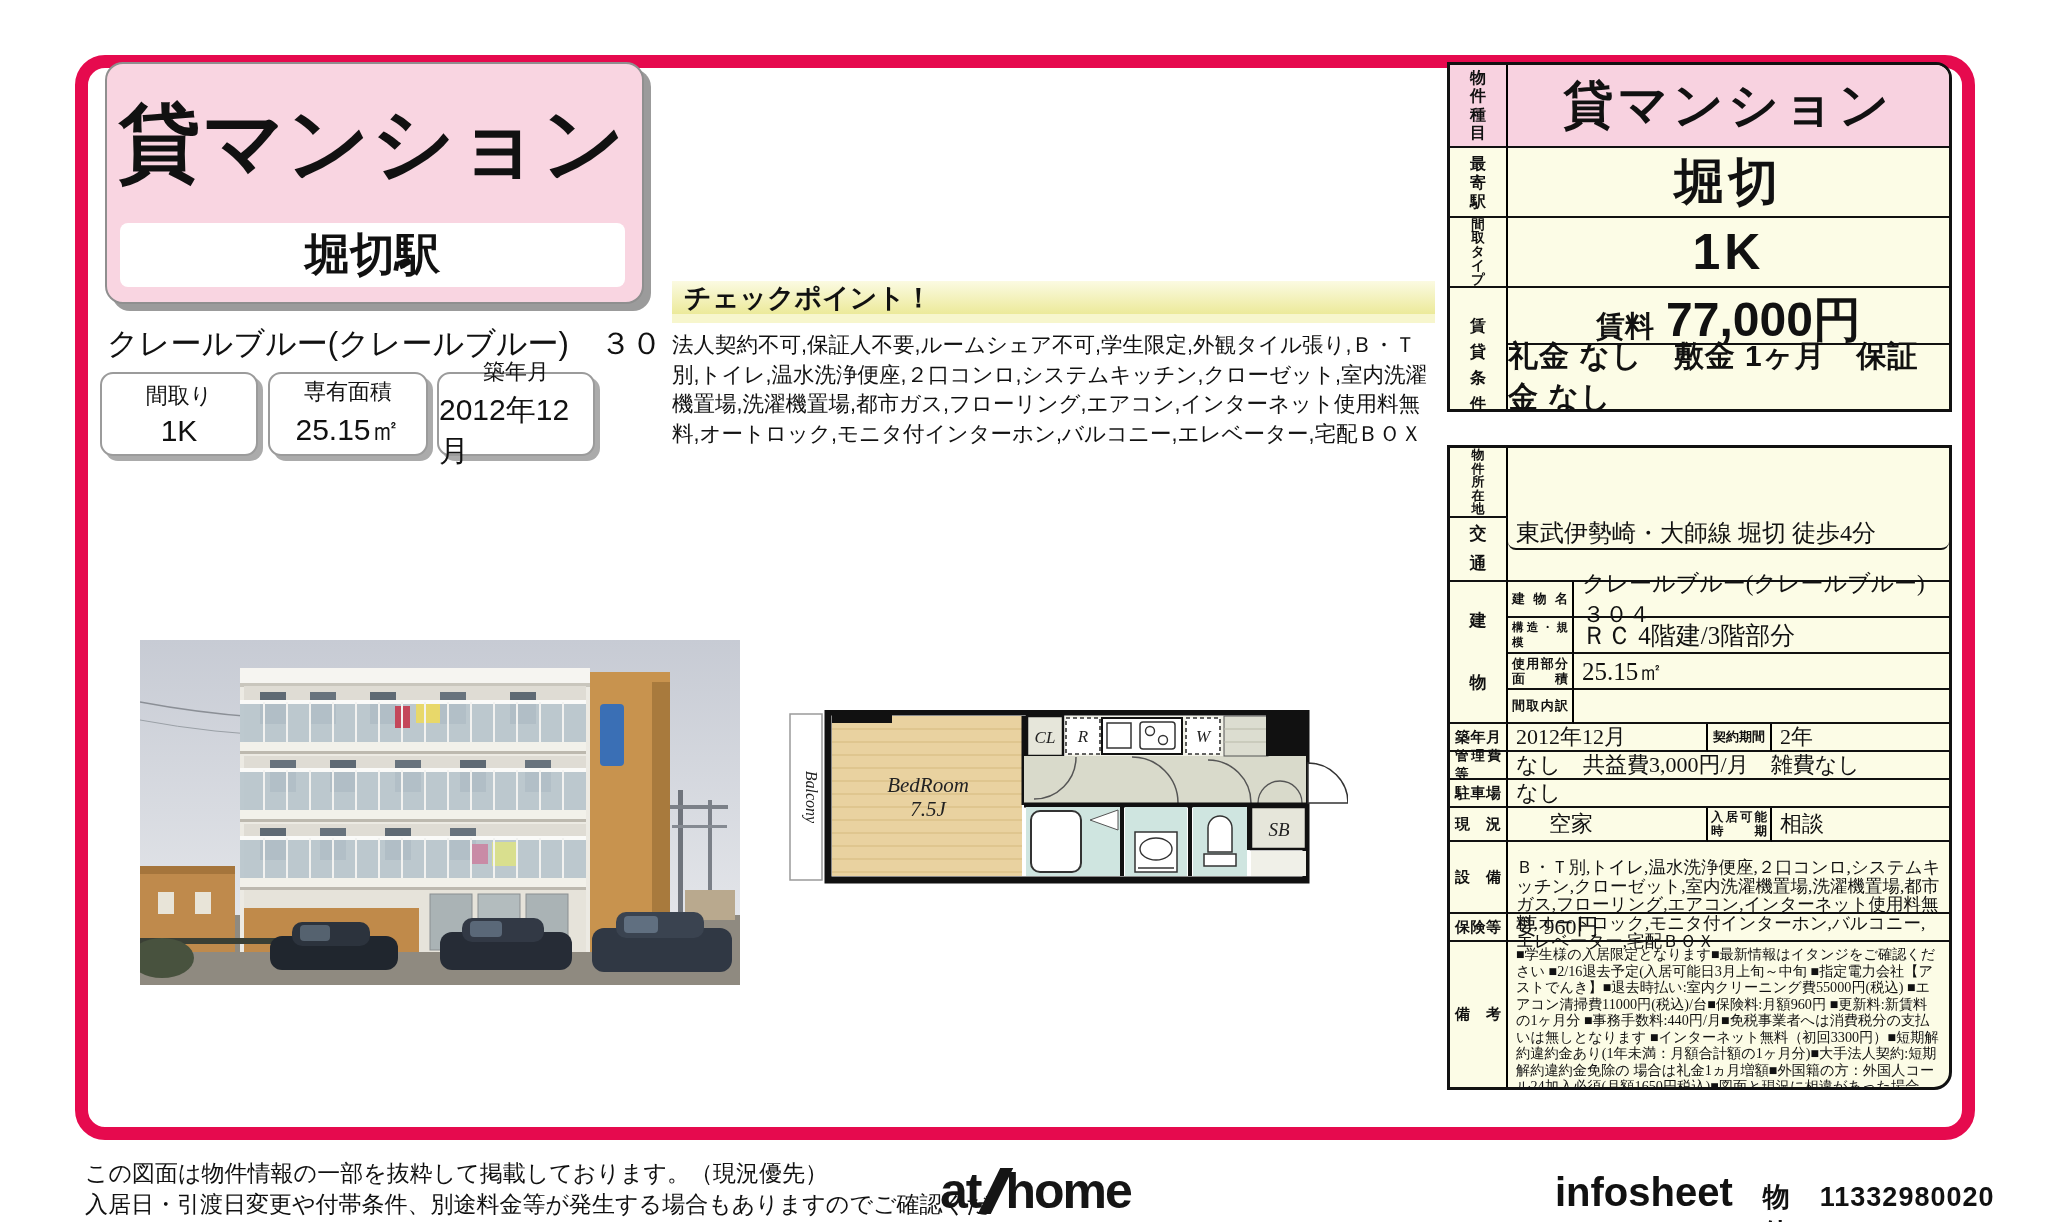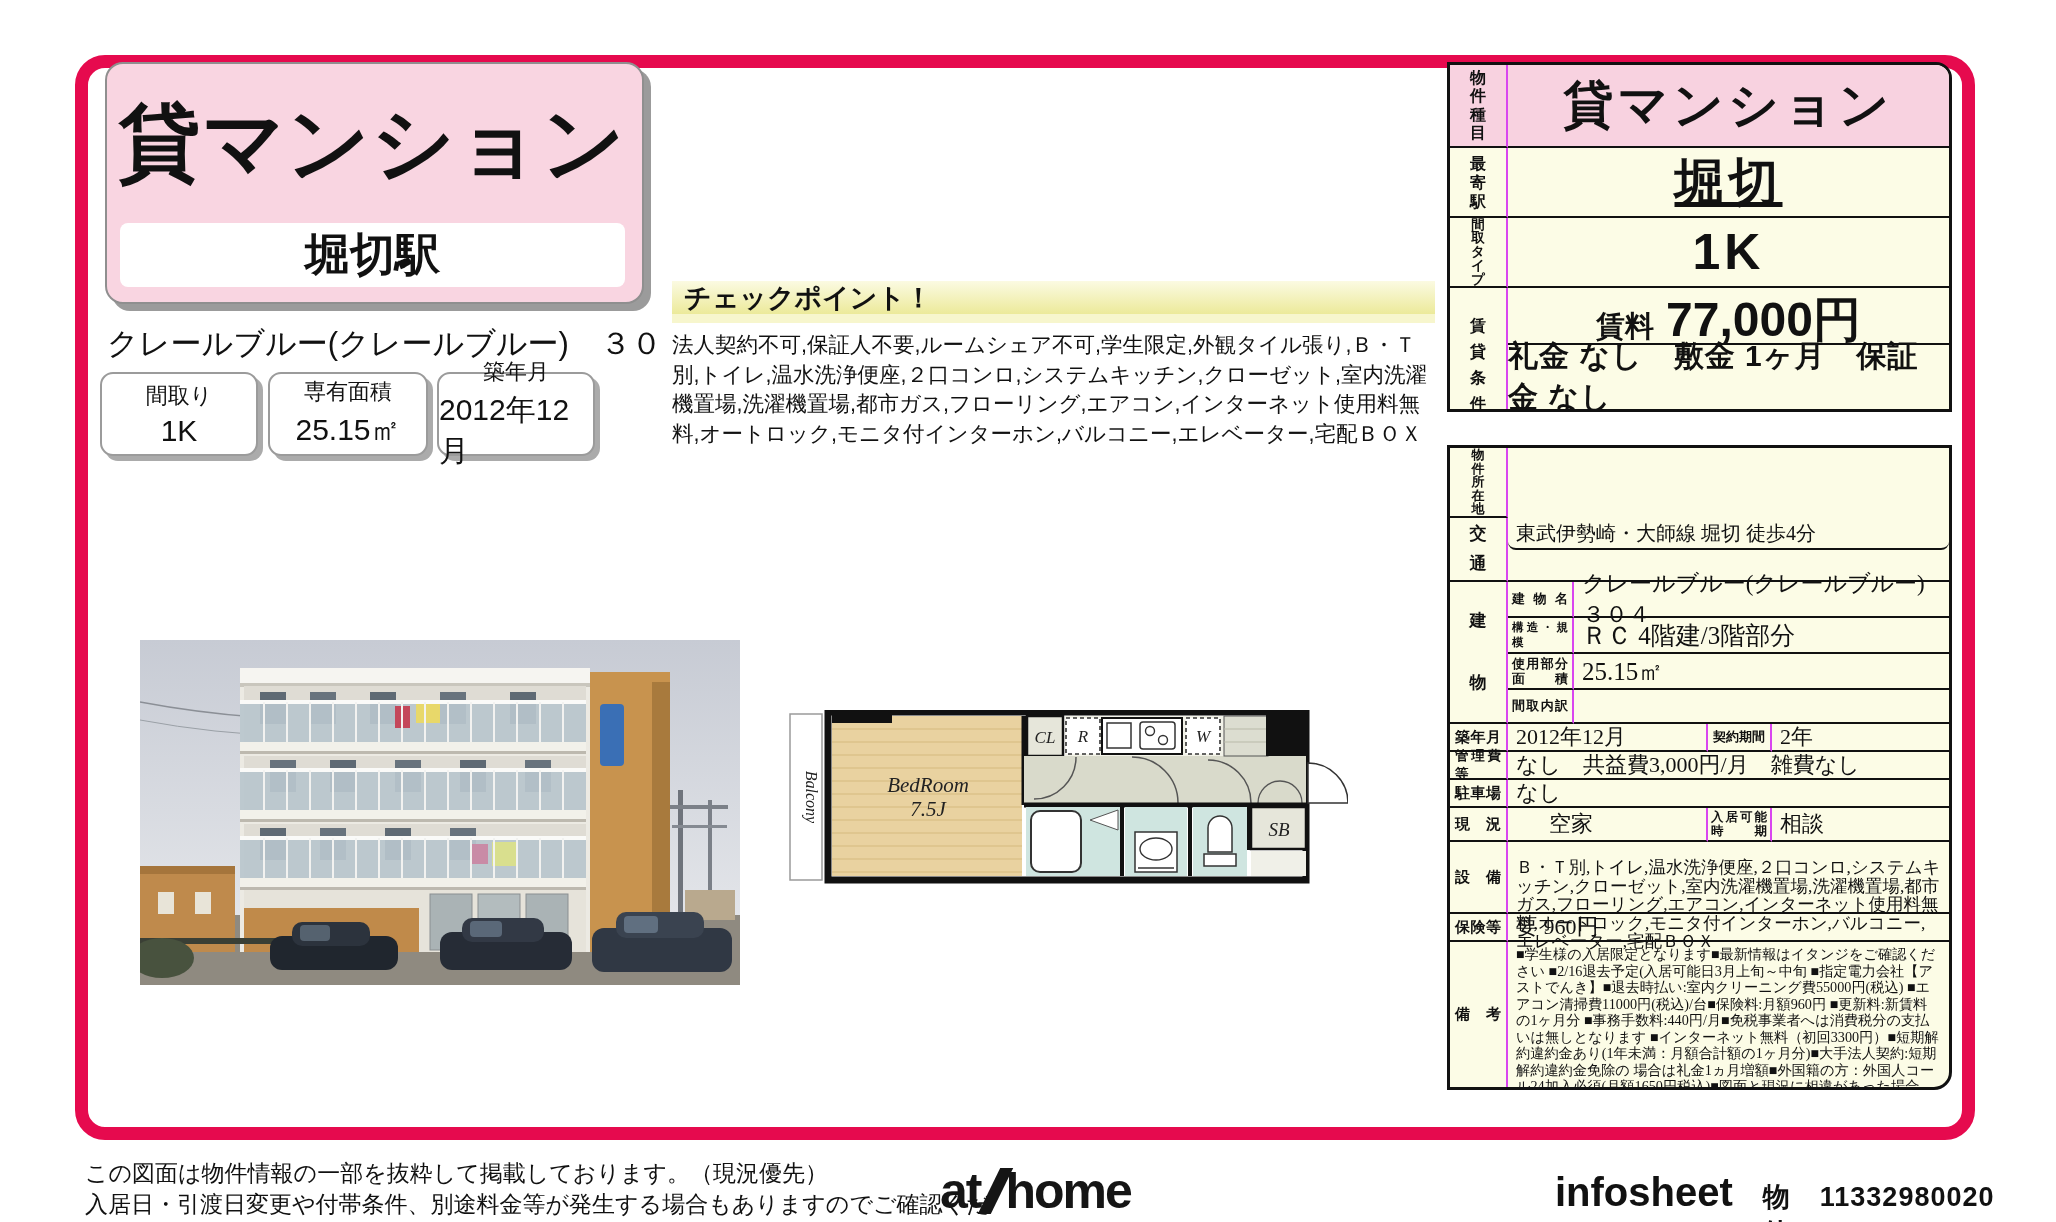--- a/index.html
+++ b/index.html
@@ -36,21 +36,21 @@
   
   .t1{left:1447px;top:62px;width:505px;height:350px;display:grid;
       grid-template-columns:58px 1fr;grid-template-rows:83px 70px 70px 57px 1fr;
       border:3px solid #111;border-radius:0 16px 0 0;background:#fcfce6;box-sizing:border-box;overflow:hidden;}
   .t2{left:1447px;top:445px;width:505px;height:645px;display:grid;
       grid-template-columns:58px 66px 134px 64px 1fr;
       grid-template-rows:70px 32px 32px 36px 36px 36px 34px 28px 28px 28px 34px 72px 28px 1fr;
       border:3px solid #111;border-radius:0 0 18px 0;background:#fcfce6;box-sizing:border-box;overflow:hidden;}
   .cell{box-sizing:border-box;border-bottom:2px solid #111;min-width:0;min-height:0;}
   .nb{border-bottom:none;}
-  .br{border-right:2px solid #d946ef;}
+  .br{border-right:2px solid #000000;}
   .pink{background:#f8d2e0;}
   .vl{display:flex;align-items:center;justify-content:center;}
   .vl span{width:1.1em;word-break:break-all;text-align:center;font-weight:700;}
   .big{display:flex;align-items:center;justify-content:center;font-size:50px;font-weight:800;letter-spacing:4px;}
   .rent{display:flex;align-items:baseline;justify-content:center;gap:12px;}
   .rent .rl{font-size:29px;font-weight:800;}
   .rent .rv{font-size:48px;font-weight:800;}
   .terms{display:flex;align-items:center;justify-content:center;font-size:30px;font-weight:700;letter-spacing:1px;}
   .hl{display:flex;align-items:center;padding:0 5px;font-weight:700;font-size:15px;}
   .hl span{width:100%;text-align:justify;text-align-last:justify;}
@@ -302,21 +302,21 @@
 </div>
 
 <div class="abs t1">
   <div class="cell br pink vl" style="grid-area:1/1;">
     <span style="font-size:16px;line-height:18.5px;">物件種目</span>
     </div>
   <div class="cell pink big" style="grid-area:1/2;">貸マンション</div>
   <div class="cell br vl" style="grid-area:2/1;">
     <span style="font-size:16px;line-height:19px;">最寄駅</span>
     </div>
-  <div class="cell big" style="grid-area:2/2;text-decoration:underline;">堀切</div>
+  <div class="cell big" style="grid-area:2/2;">堀切</div>
   <div class="cell br vl" style="grid-area:3/1;">
     <span style="font-size:13.5px;line-height:13.8px;">間取タイプ</span>
     </div>
   <div class="cell big" style="grid-area:3/2;">1K</div>
   <div class="cell br nb vl" style="grid-area:4/1/6/2;">
     <span style="font-size:16px;line-height:26px;margin-top:32px;">賃貸条件</span>
     </div>
   <div class="cell rent" style="grid-area:4/2;">
     <span class="rl">賃料</span>
     <span class="rv">77,000円</span>
@@ -325,21 +325,21 @@
 </div>
 
 <div class="abs t2">
   <div class="cell br vl" style="grid-area:1/1;">
     <span style="font-size:13px;line-height:13.5px;">物件所在地</span>
     </div>
 
   <div class="cell br vl" style="grid-area:2/1/4/2;">
     <span style="font-size:17px;line-height:30px;">交通</span>
     </div>
-  <div class="cell dv" style="grid-area:2/2/3/6;font-size:20px;border-radius:8px;">東武伊勢崎・大師線 堀切 徒歩4分</div>
+  <div class="cell dv" style="grid-area:2/2/3/6;font-size:24px;border-radius:8px;">東武伊勢崎・大師線 堀切 徒歩4分</div>
   <div class="cell dv" style="grid-area:3/2/4/6;"></div>
 
   <div class="cell br vl" style="grid-area:4/1/8/2;">
     <span style="font-size:17px;line-height:62px;">建物</span>
     </div>
   <div class="cell br sl" style="grid-area:4/2;">
     <span>建物名</span>
     </div>
   <div class="cell dv" style="grid-area:4/3/5/6;font-size:23px;">クレールブルー(クレールブルー)　３０４</div>
   <div class="cell br sl" style="grid-area:5/2;">

